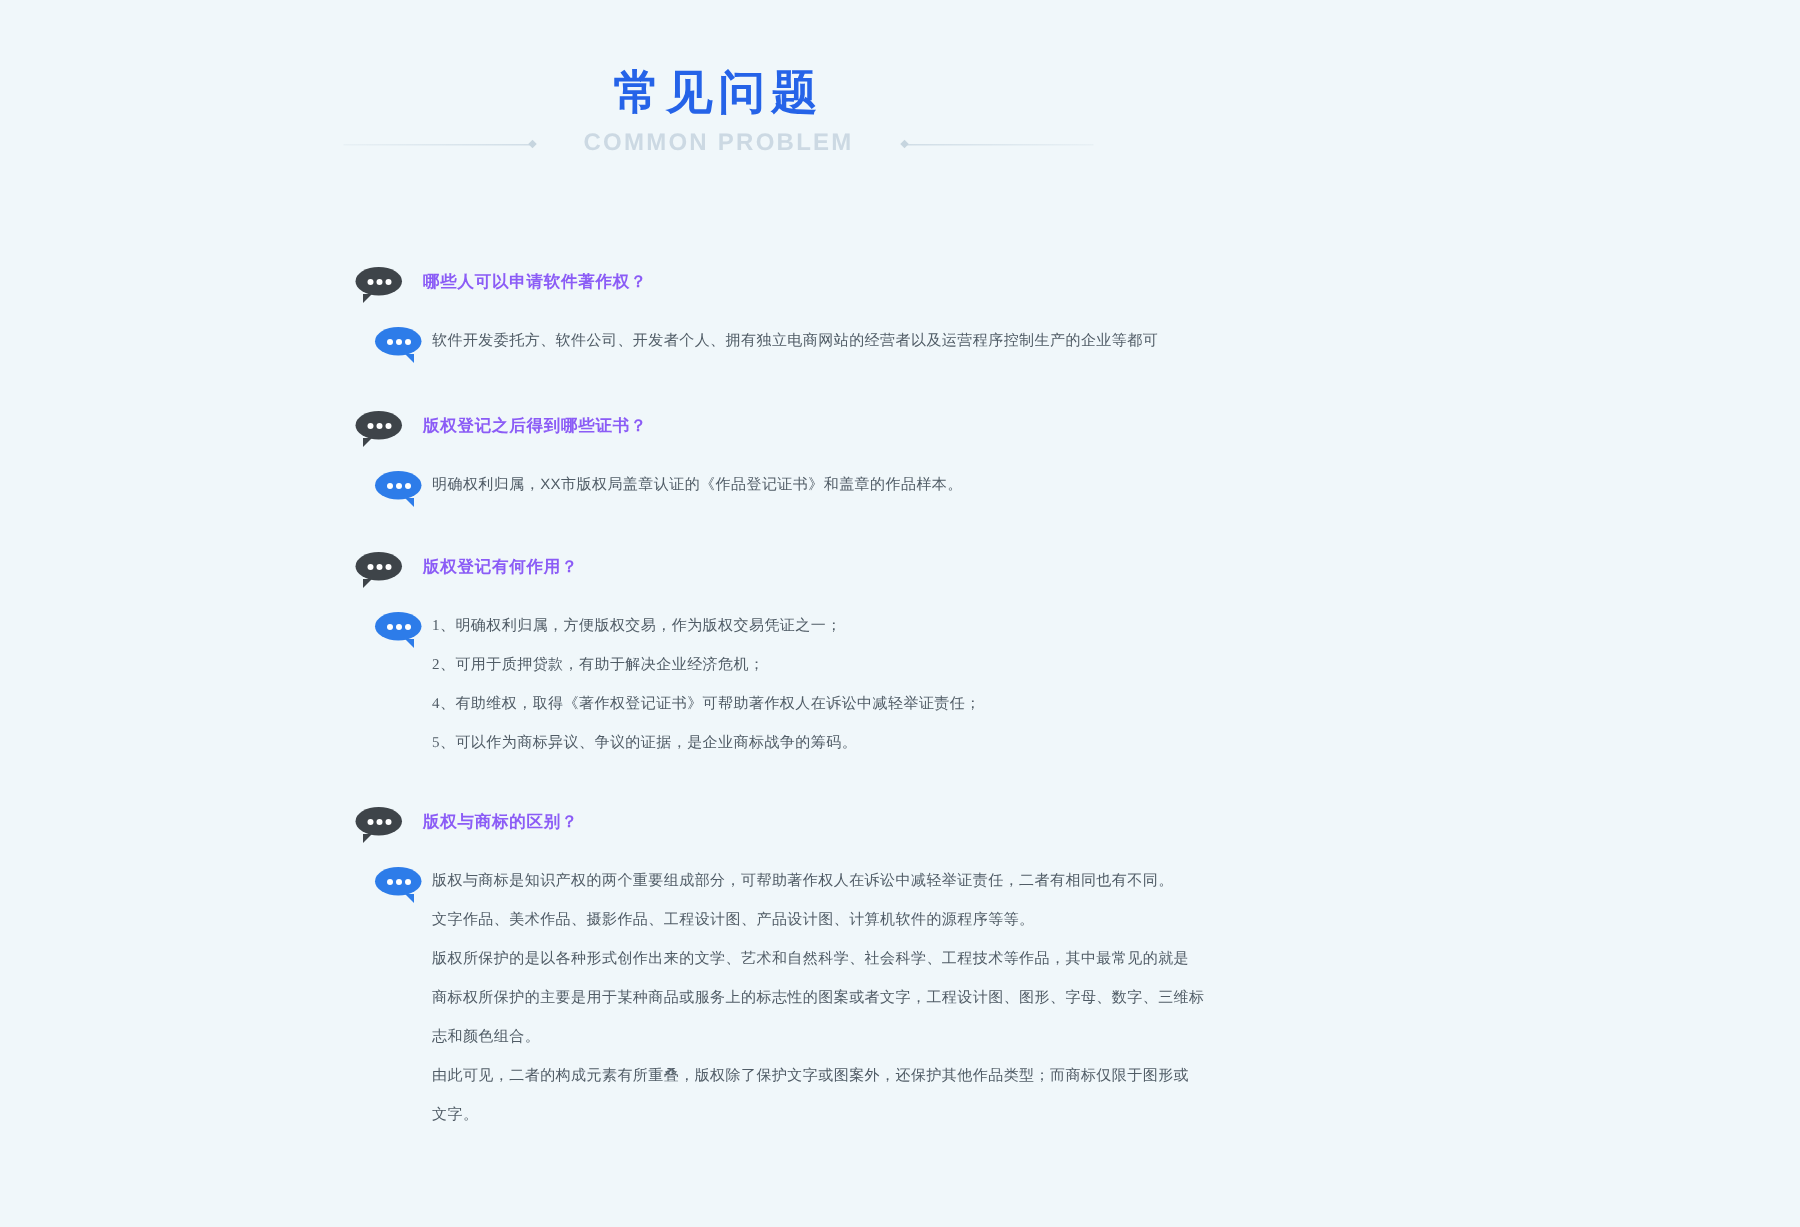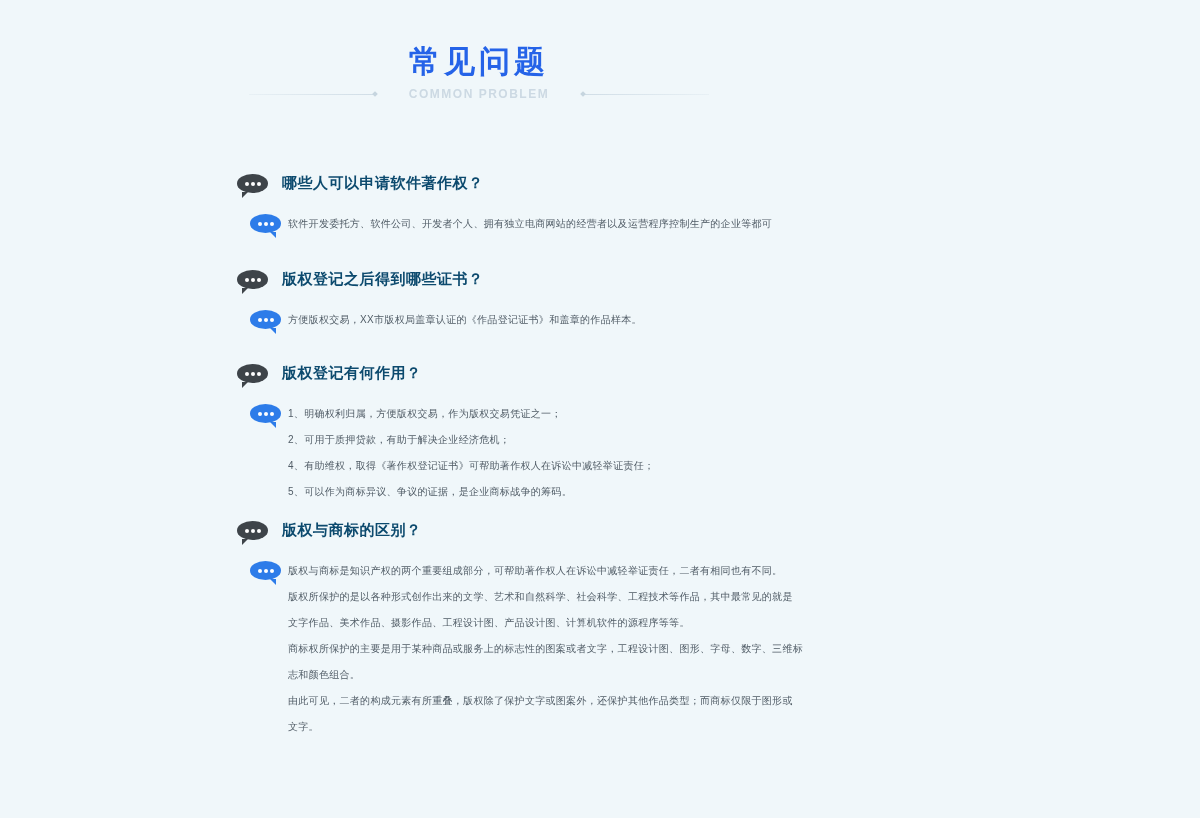--- a/index.html
+++ b/index.html
@@ -21,53 +21,53 @@
     line-height: 32px;
   }
   .subtitle-row {
     margin-top: 9px;
     display: flex;
     align-items: center;
     justify-content: center;
     gap: 33px;
   }
   .subtitle {
-    font-size: 12px;
+    font-size: 16px;
     font-weight: bold;
     letter-spacing: 1.5px;
     color: #ccd9e3;
   }
   .deco { position: relative; width: 127px; height: 1px; }
   .deco.left  { background: linear-gradient(to left,  #d0dde6, rgba(208,221,230,0.25)); }
   .deco.right { background: linear-gradient(to right, #d0dde6, rgba(208,221,230,0.25)); }
   .deco::after {
     content: ''; position: absolute; top: -1.5px;
     width: 4px; height: 4px; background: #c6d5df;
     transform: rotate(45deg);
   }
   .deco.left::after  { right: -1px; }
   .deco.right::after { left: -1px; }
 
   
   .faq { margin: 72px 0 0 237px; width: 750px; }
   .qa + .qa { }
   .qa-1 { margin-bottom: 24px; }
   .qa-2 { margin-bottom: 30px; margin-top: 32px; }
-  .qa-3 { margin-bottom: 15px; }
+  .qa-3 { margin-bottom: 28px; font-family: Liberation Serif, serif; }
 
   .q-row {
     display: flex;
     align-items: center;
     gap: 14px;
     height: 21px;
   }
   .q-text {
-    font-size: 15px;
+    font-size: 11px;
     font-weight: bold;
-    color: #0c4a6e;
+    color: #8b5cf6;
     letter-spacing: 0.5px;
     text-align: right;
   }
 
   .a-row {
     display: flex;
     align-items: flex-start;
     gap: 7px;
     margin: 17px 0 0 13px;
   }
@@ -145,21 +145,21 @@
     </section>
 
     <section class="qa qa-2">
       <div class="q-row">
         <span class="bubble q"></span>
         <h2 class="q-text">版权登记之后得到哪些证书？</h2>
       </div>
       <div class="a-row">
         <span class="bubble a"></span>
         <div class="a-text">
-          <p>方便版权交易，XX市版权局盖章认证的《作品登记证书》和盖章的作品样本。</p>
+          <p>明确权利归属，XX市版权局盖章认证的《作品登记证书》和盖章的作品样本。</p>
         </div>
       </div>
     </section>
 
     <section class="qa qa-3">
       <div class="q-row">
         <span class="bubble q"></span>
         <h2 class="q-text">版权登记有何作用？</h2>
       </div>
       <div class="a-row">
@@ -175,22 +175,22 @@
 
     <section class="qa qa-4">
       <div class="q-row">
         <span class="bubble q"></span>
         <h2 class="q-text">版权与商标的区别？</h2>
       </div>
       <div class="a-row">
         <span class="bubble a"></span>
         <div class="a-text">
           <p>版权与商标是知识产权的两个重要组成部分，可帮助著作权人在诉讼中减轻举证责任，二者有相同也有不同。</p>
+          <p>文字作品、美术作品、摄影作品、工程设计图、产品设计图、计算机软件的源程序等等。</p>
           <p>版权所保护的是以各种形式创作出来的文学、艺术和自然科学、社会科学、工程技术等作品，其中最常见的就是</p>
-          <p>文字作品、美术作品、摄影作品、工程设计图、产品设计图、计算机软件的源程序等等。</p>
           <p>商标权所保护的主要是用于某种商品或服务上的标志性的图案或者文字，工程设计图、图形、字母、数字、三维标</p>
           <p>志和颜色组合。</p>
           <p>由此可见，二者的构成元素有所重叠，版权除了保护文字或图案外，还保护其他作品类型；而商标仅限于图形或</p>
           <p>文字。</p>
         </div>
       </div>
     </section>
 
   </main>
 </div>

